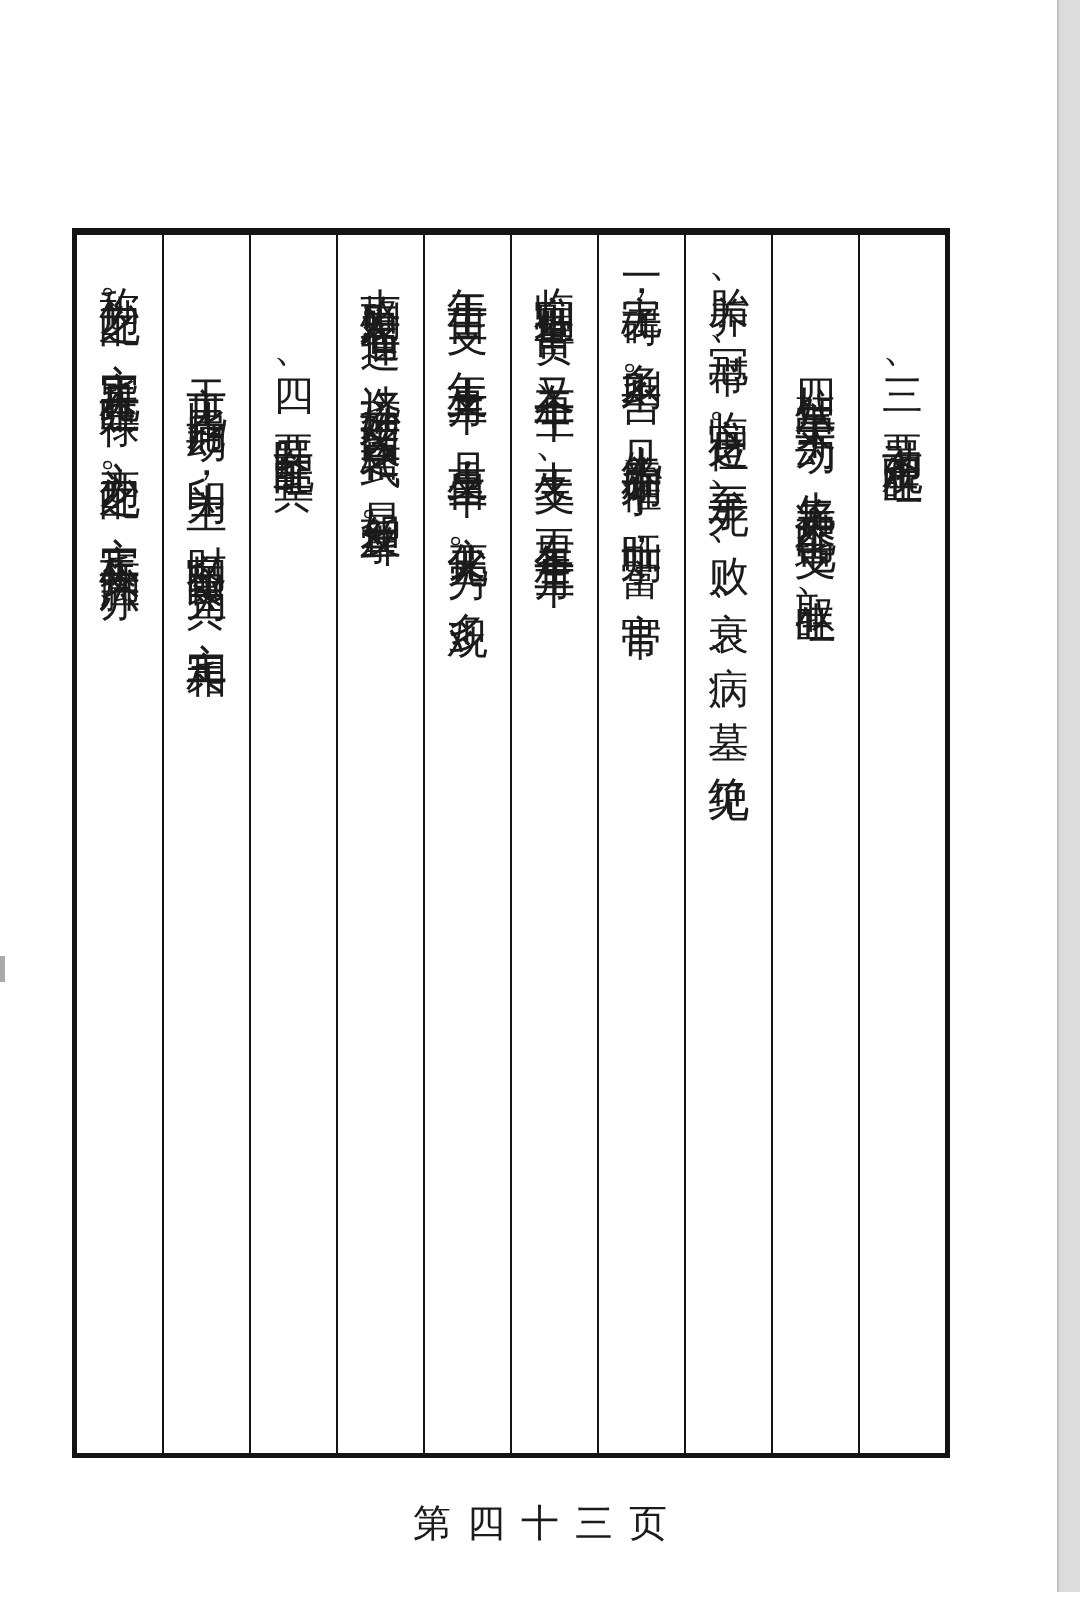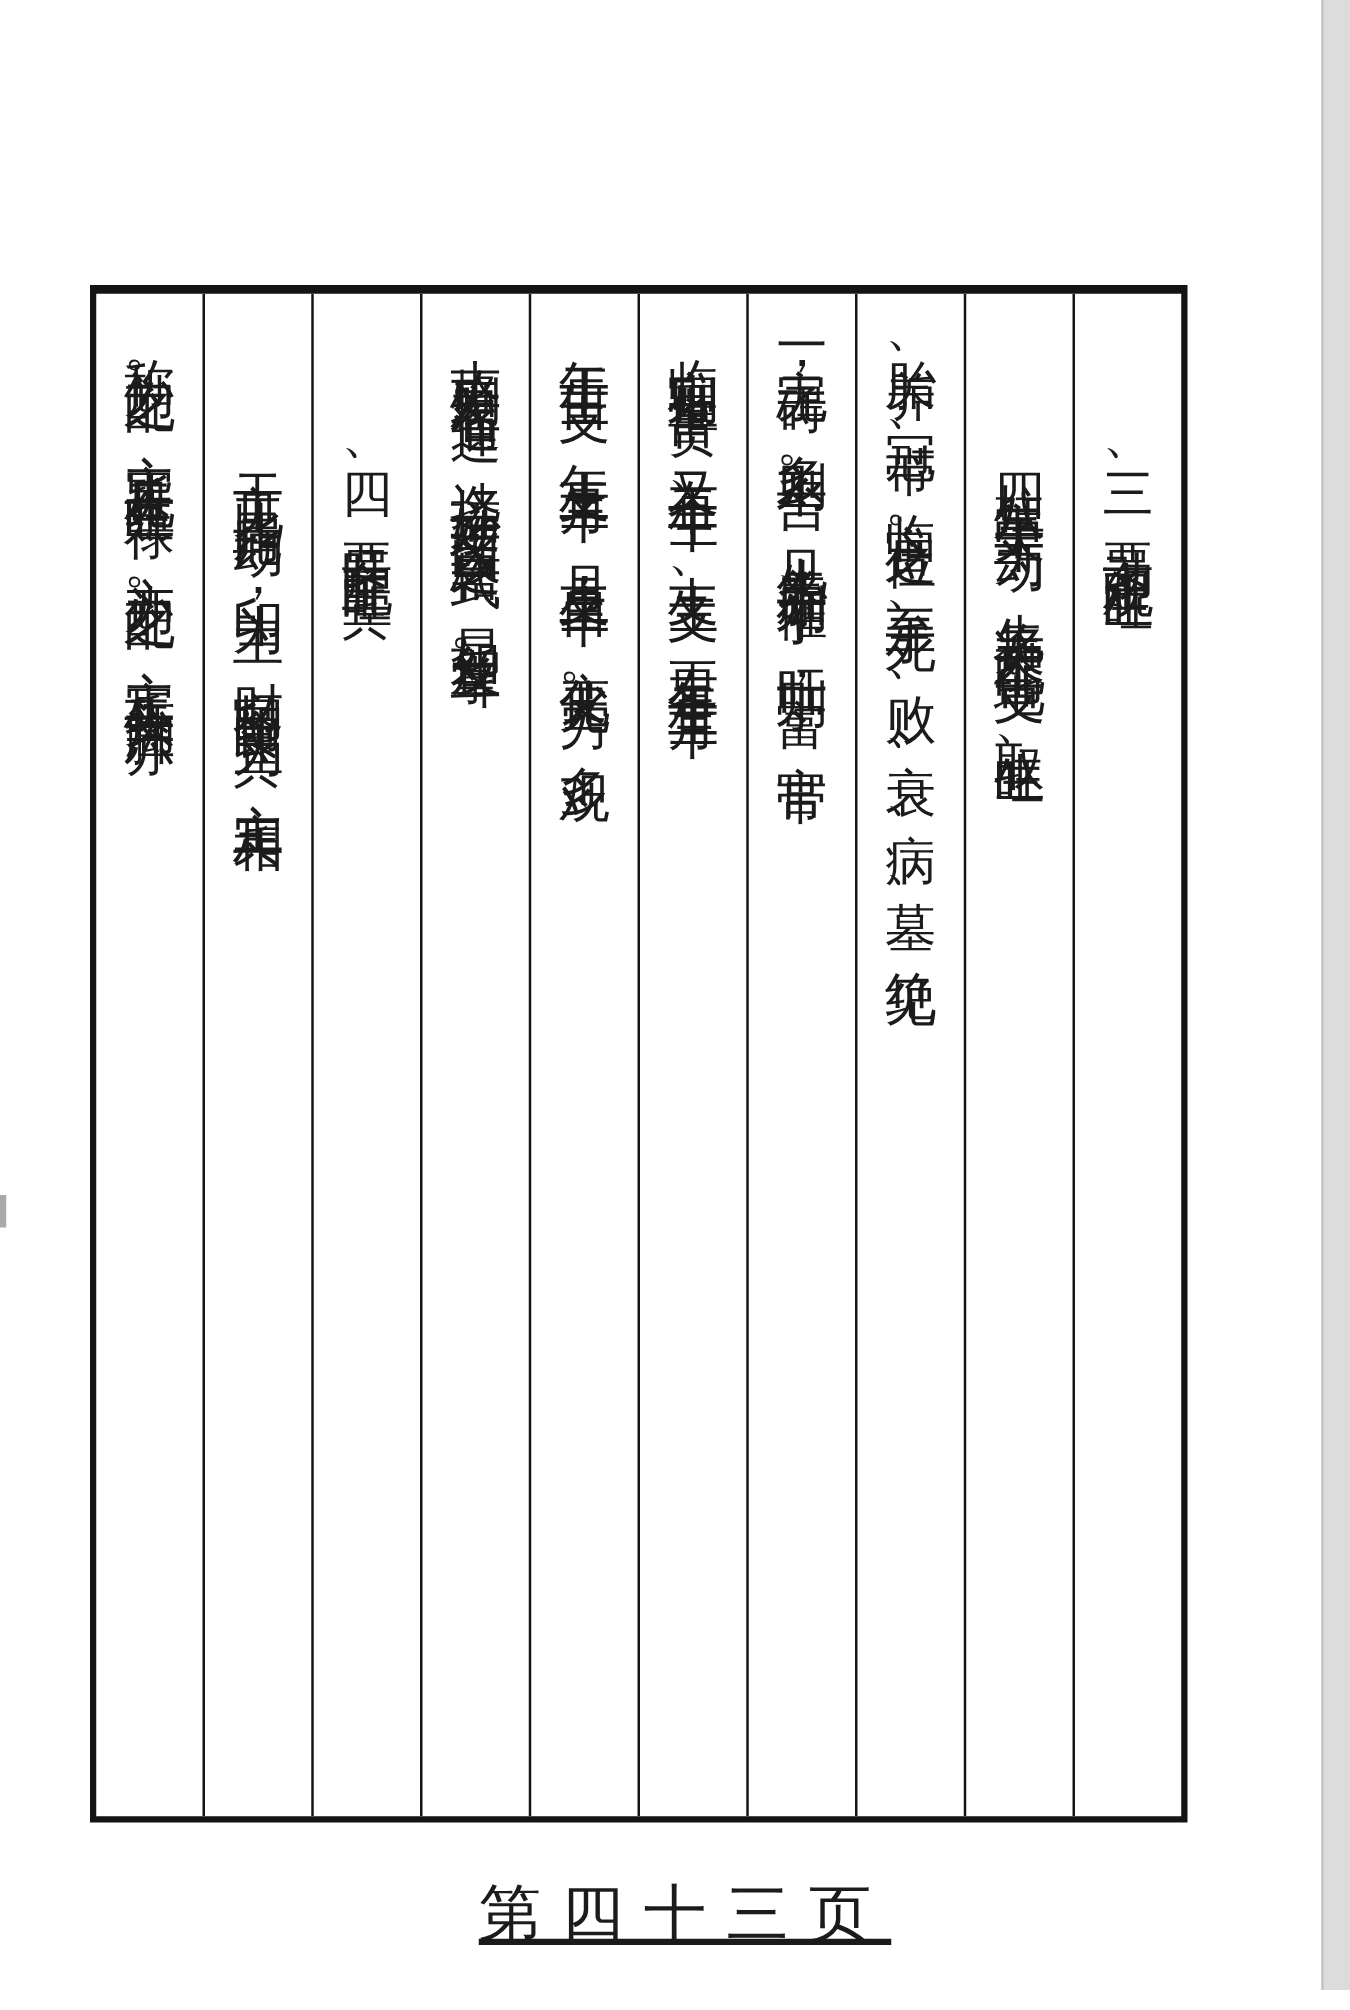--- a/index.html
+++ b/index.html
@@ -65,25 +65,24 @@
   }
   .col:not(:last-child) {
     border-left: 2px solid #141414; 
   }
   .footer {
     position: absolute;
     left: 0;
     right: 0;
     top: 1498px;
     text-align: center;
-    font-size: 50px;
+    font-size: 38px;
     letter-spacing: 16px;
     text-indent: 16px;
     color: #1b1b1b;
-    text-decoration: underline;
   }
 </style>
 </head>
 <body>
 
 <div class="page">
 
   <div class="scan-edge-right"></div>
   <div class="scan-mark-left"></div>
 

